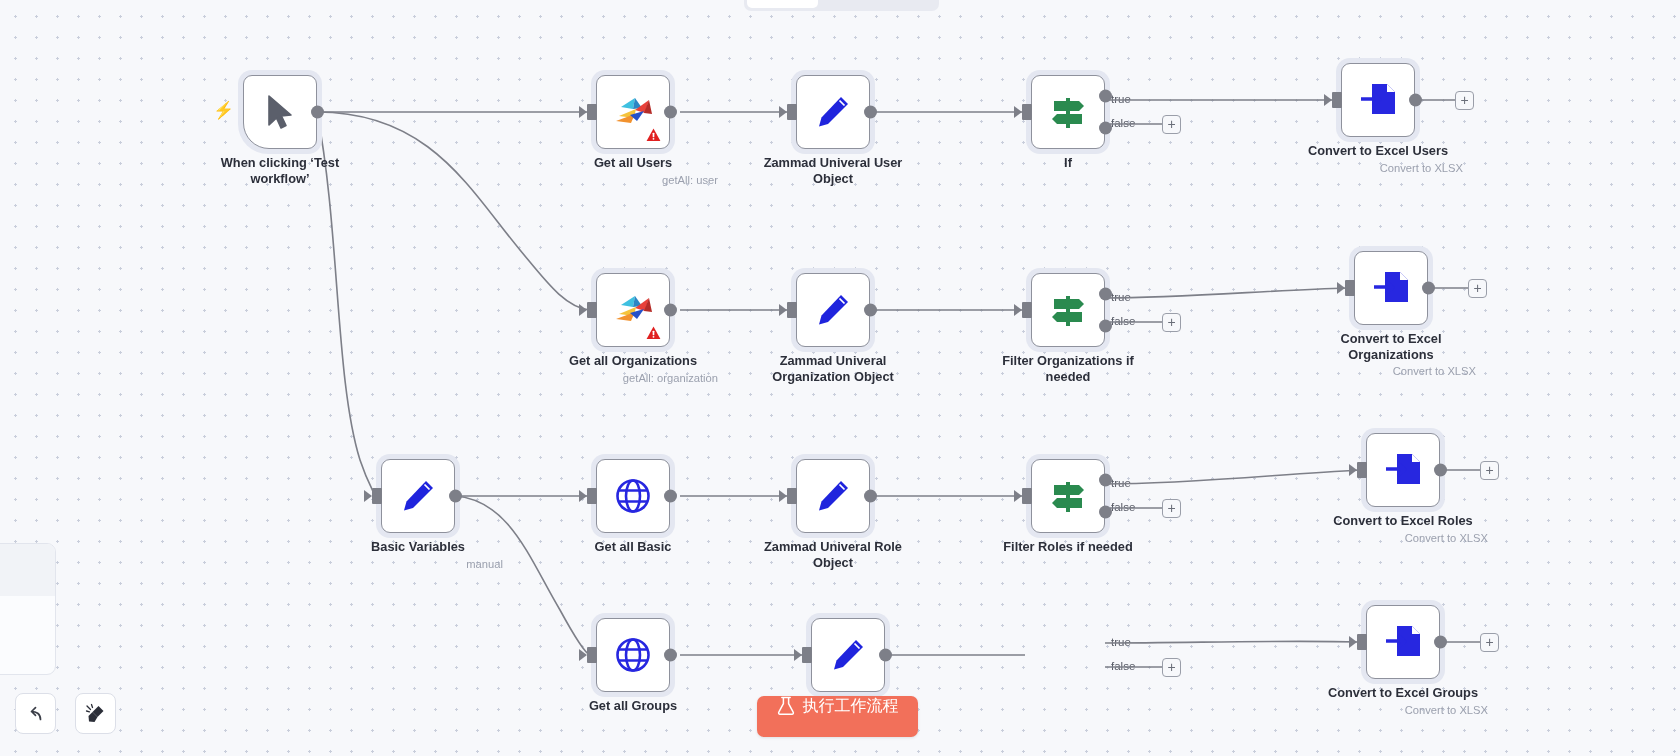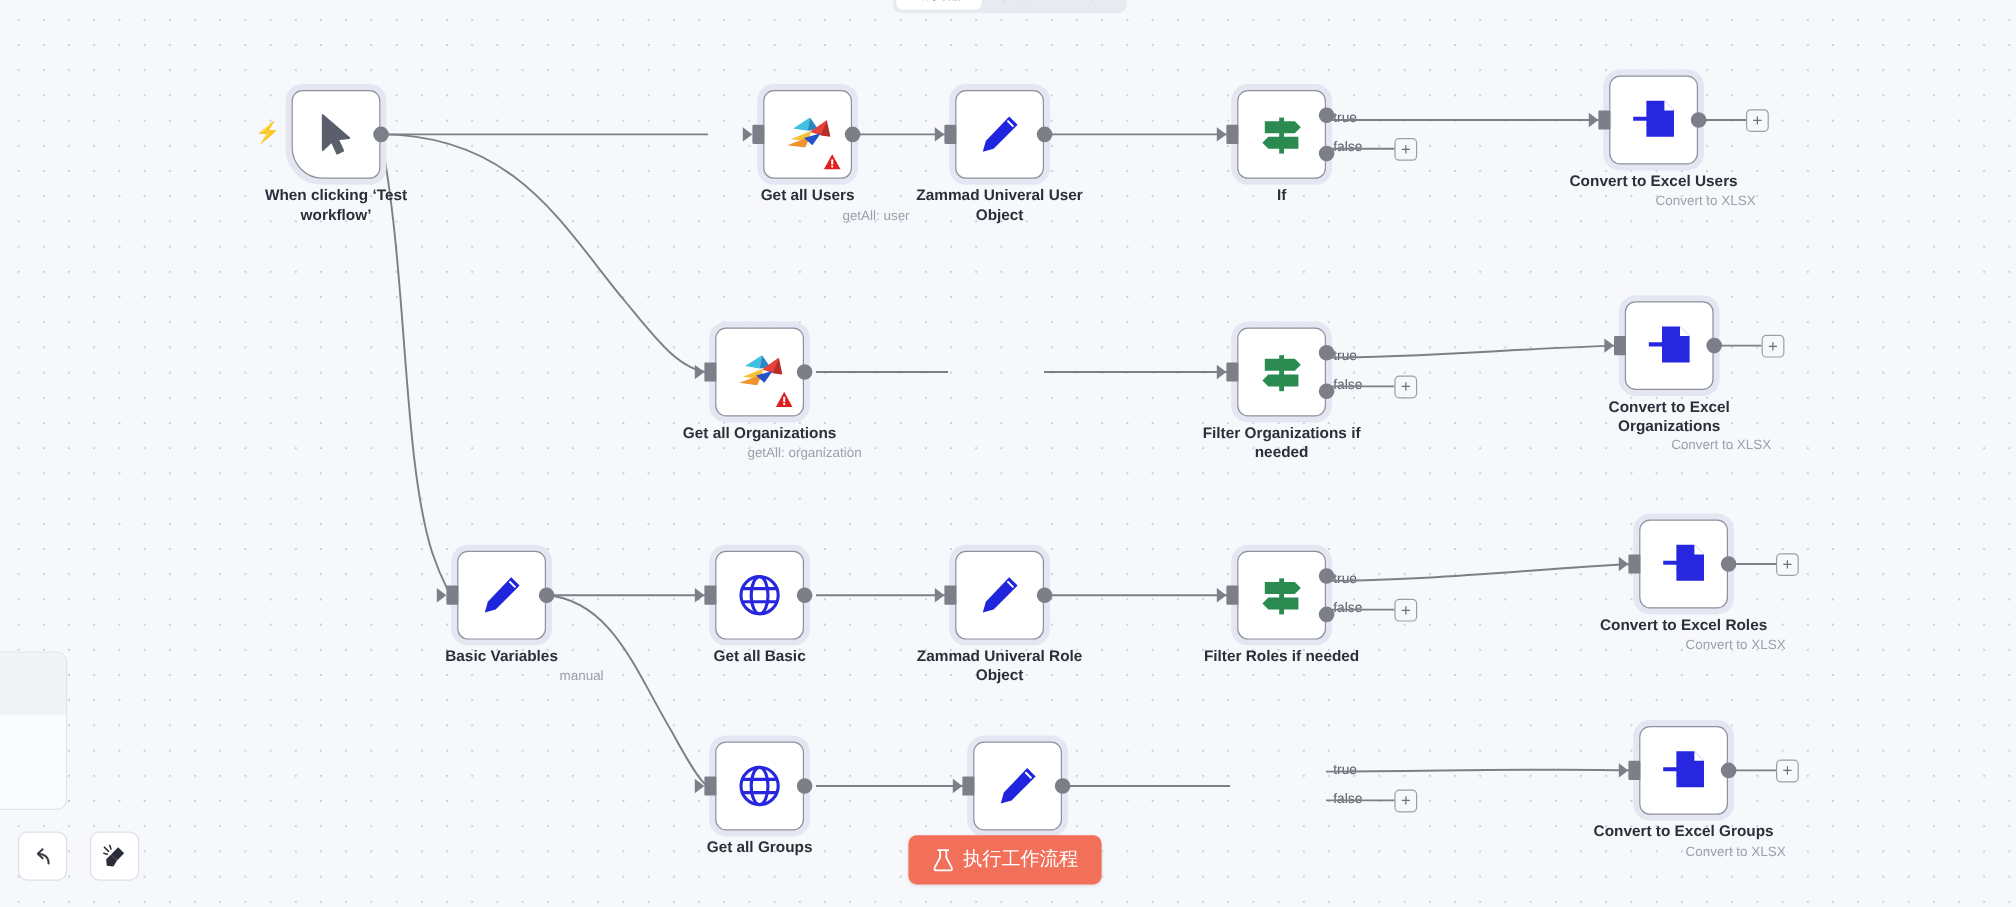--- a/index.html
+++ b/index.html
@@ -157,21 +157,21 @@
     z-index: 11;
   }
 
   
   #exec-btn {
     position: absolute;
     left: 757px; top: 696px;
     width: 161px; height: 41px;
     background: #f2705a;
     border-radius: 7px;
-    display: flex; align-items: center; justify-content: center;
+    display: flex; align-items: flex-start; justify-content: center;
     gap: 8px;
     color: #ffffff;
     font-size: 16px;
     z-index: 60;
     box-shadow: 0 1px 3px rgba(0,0,0,.10);
   }
 
   
   .ctrl-btn {
     position: absolute;
@@ -256,21 +256,21 @@
     <div class="box">
       <svg width="30" height="36" viewBox="0 0 30 36">
         <path d="M4 2 L4 31 L11.5 24 L16 34 L21 31.5 L16.5 22 L26 21 Z" fill="#5b5f6b" stroke="#5b5f6b" stroke-width="1.6" stroke-linejoin="round"></path>
       </svg>
     </div>
     <div class="port-out"></div>
     <div class="label">When clicking ‘Test workflow’</div>
   </div>
   <div class="bolt" style="left:213px; top:100px;">⚡</div>
 
-  <div class="node" style="left:596px; top:75px;margin-left:40px;">
+  <div class="node" style="left:596px; top:75px;">
     <div class="halo"></div>
     <div class="box">
       <svg width="44" height="36" viewBox="0 0 44 36">
         <path d="M10 13 L24 4 L22 15 Z" fill="#3fc0e0"></path>
         <path d="M22 15 L24 4 L31 14 Z" fill="#2c86c4"></path>
         <path d="M24 16 L38 6 L34 19 Z" fill="#e8413a"></path>
         <path d="M33 19 L38 6 L41 20 Z" fill="#b52c28"></path>
         <path d="M8 22 L25 15 L23 24 Z" fill="#f5c33b"></path>
         <path d="M5 27 L24 20 L20 29 Z" fill="#f2922e"></path>
         <path d="M19 21 L33 17 L26 27 Z" fill="#2551c9"></path>
@@ -352,20 +352,32 @@
         <rect x="7.1" y="5" width="1.8" height="5" fill="#ffffff" rx="0.7"></rect>
         <circle cx="8" cy="11.6" r="1" fill="#ffffff"></circle>
       </svg>
     </div>
     <div class="port-in"></div>
     <div class="port-out"></div>
     <div class="label">Get all Organizations</div>
     <div class="sublabel" style="top:99px;">getAll: organization</div>
   </div>
 
+  <div class="node" style="left:796px; top:273px;">
+    <div class="halo"></div>
+    <div class="box">
+      <svg width="36" height="36" viewBox="0 0 36 36">
+        <path d="M26 3 L33 10 L13 30 L4 32.5 L6.5 23.5 Z" fill="#1f24dd"></path>
+        <path d="M24.5 6.5 L29.5 11.5" stroke="#ffffff" stroke-width="1.7"></path>
+      </svg>
+    </div>
+    <div class="port-in"></div>
+    <div class="port-out"></div>
+    <div class="label">Zammad Univeral Organization Object</div>
+  </div>
 
   <div class="node" style="left:1031px; top:273px;">
     <div class="halo"></div>
     <div class="box">
       <svg width="40" height="38" viewBox="0 0 40 38">
         <rect x="18" y="5" width="4" height="30" fill="#2a8a4f"></rect>
         <path d="M6 8 L31 8 L36 13 L31 18 L6 18 Z" fill="#2a8a4f"></path>
         <path d="M34 21 L9 21 L4 26 L9 31 L34 31 Z" fill="#2a8a4f"></path>
       </svg>
     </div>

